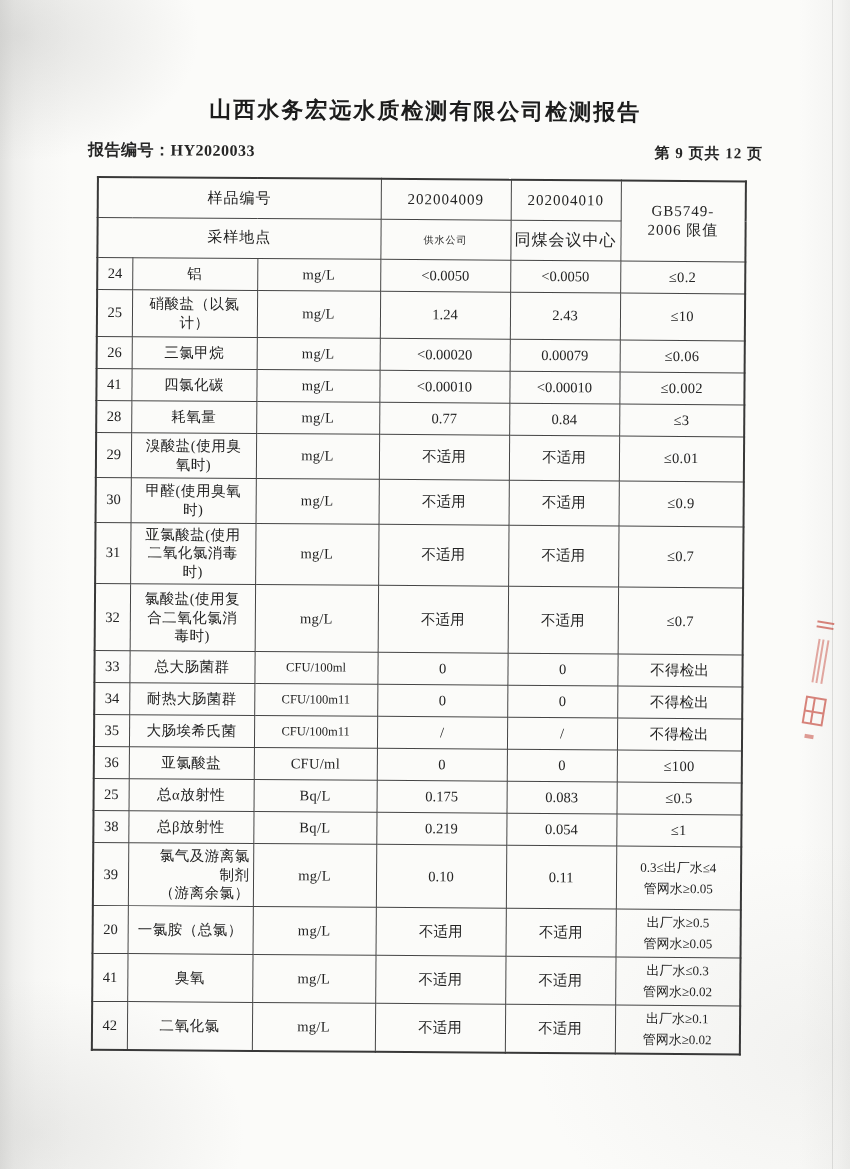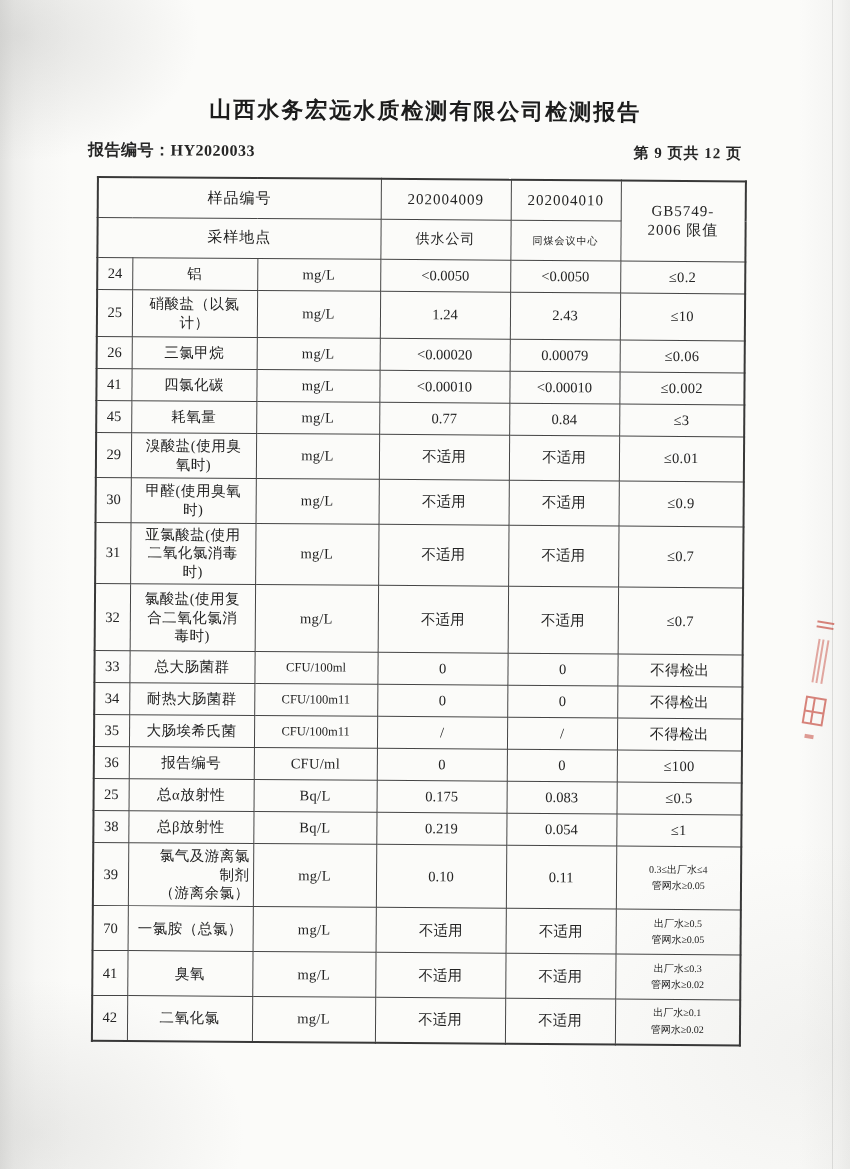--- a/index.html
+++ b/index.html
@@ -12,42 +12,42 @@
       radial-gradient(ellipse 400px 300px at 96% 90%, rgba(200,200,198,.18), transparent 70%),
       linear-gradient(90deg,#e0e0de 0px,#efefed 14px,#f7f7f5 36px,#fbfbf9 70px,#fbfbf9 94%,#f4f4f2 98.5%,#ededeb 100%);
     color:#262626;
   }
   .paper-edge-line{position:absolute;top:0;bottom:0;right:17px;width:1px;background:rgba(196,196,194,.55);}
   .sheet{position:absolute;left:0;top:0;width:850px;height:1169px;transform:rotate(0.4deg);transform-origin:400px 170px;}
 
   .title{position:absolute;top:96px;left:0;width:850px;text-align:center;
     font-size:22px;font-weight:bold;letter-spacing:2px;color:#1c1c1c;}
   .meta-report{position:absolute;top:142px;left:88px;font-size:16px;font-weight:bold;letter-spacing:.5px;}
-  .meta-page{position:absolute;top:142px;right:108px;font-size:15px;font-weight:bold;letter-spacing:1px;}
+  .meta-page{position:absolute;top:142px;right:87px;font-size:15px;font-weight:bold;letter-spacing:1px;}
 
   table.report{position:absolute;left:97px;top:178px;border-collapse:collapse;table-layout:fixed;
     width:648px;border:2px solid #383838;}
   .report td{border:1.5px solid #454545;text-align:center;vertical-align:middle;
     font-size:14.5px;color:#242424;padding:2px 3px;line-height:1.3;}
   .report thead tr{height:40px;}
   .report thead td{font-size:15px;letter-spacing:1px;}
   .report tbody tr{height:32px;}
   .report tbody tr:nth-child(2){height:47px;}
   .report tbody tr:nth-child(6),.report tbody tr:nth-child(7){height:45px;}
   .report tbody tr:nth-child(8){height:60px;}
   .report tbody tr:nth-child(9){height:67px;}
   .report tbody tr:nth-child(16){height:63px;}
   .report tbody tr:nth-child(17),.report tbody tr:nth-child(18),.report tbody tr:nth-child(19){height:45px;}
 
   .col-item{text-align:left;padding-left:8px;white-space:pre-line;letter-spacing:.5px;}
   .col-item.center{text-align:right;padding-left:13px;}
   .col-unit{font-size:14px;letter-spacing:.3px;}
   .col-unit.small{font-size:12.5px;letter-spacing:0;margin-left:18px;}
   .col-limit{white-space:pre-line;letter-spacing:.3px;}
-  .col-limit.small-limit{font-size:10px;line-height:1.65;letter-spacing:0;}
+  .col-limit.small-limit{font-size:13px;line-height:1.65;letter-spacing:0;}
   .limit-head{white-space:pre-line;line-height:38px;letter-spacing:.5px;font-family:Liberation Serif, serif;}
 
   
   .stamp{position:absolute;left:804px;top:616px;width:30px;height:140px;
     transform:rotate(9deg);opacity:.62;filter:blur(.4px);}
   .stamp div{position:absolute;}
   .stamp .f1{left:6px;top:2px;width:17px;height:7px;
     background:linear-gradient(0deg,#c23b2e 0 2px,transparent 2px 5px,#c23b2e 5px 7px);}
   .stamp .f2{left:10px;top:20px;width:11px;height:44px;
     background:linear-gradient(90deg,#c23b2e 0 2px,transparent 2px 4.5px,#c23b2e 4.5px 6.5px,transparent 6.5px 9px,#c23b2e 9px 11px);
@@ -81,22 +81,22 @@
     <thead>
       <tr>
         <td colspan="3">样品编号</td>
         <td>202004009</td>
         <td>202004010</td>
         <td rowspan="2" class="limit-head">GB5749-
 2006 限值</td>
       </tr>
       <tr>
         <td colspan="3">采样地点</td>
-        <td style="font-size:14px">供水公司</td>
-        <td style="font-size:10px">同煤会议中心</td>
+        <td style="font-size:10px">供水公司</td>
+        <td style="font-size:16px">同煤会议中心</td>
       </tr>
     </thead>
     <tbody>
         <tr>
           <td class="col-no">24</td>
           <td class="col-item">铝</td>
           <td class="col-unit">mg/L</td>
           <td class="col-val">&lt;0.0050</td>
           <td class="col-val">&lt;0.0050</td>
           <td class="col-limit">≤0.2</td>
@@ -120,21 +120,21 @@
         </tr>
         <tr>
           <td class="col-no">41</td>
           <td class="col-item">四氯化碳</td>
           <td class="col-unit">mg/L</td>
           <td class="col-val">&lt;0.00010</td>
           <td class="col-val">&lt;0.00010</td>
           <td class="col-limit">≤0.002</td>
         </tr>
         <tr>
-          <td class="col-no">45</td>
+          <td class="col-no">28</td>
           <td class="col-item">耗氧量</td>
           <td class="col-unit">mg/L</td>
           <td class="col-val">0.77</td>
           <td class="col-val">0.84</td>
           <td class="col-limit">≤3</td>
         </tr>
         <tr>
           <td class="col-no">29</td>
           <td class="col-item">溴酸盐(使用臭
 氧时)</td>
@@ -191,21 +191,21 @@
         <tr>
           <td class="col-no">35</td>
           <td class="col-item">大肠埃希氏菌</td>
           <td class="col-unit small">CFU/100m11</td>
           <td class="col-val">/</td>
           <td class="col-val">/</td>
           <td class="col-limit">不得检出</td>
         </tr>
         <tr>
           <td class="col-no">36</td>
-          <td class="col-item">报告编号</td>
+          <td class="col-item">亚氯酸盐</td>
           <td class="col-unit">CFU/ml</td>
           <td class="col-val">0</td>
           <td class="col-val">0</td>
           <td class="col-limit">≤100</td>
         </tr>
         <tr>
           <td class="col-no">25</td>
           <td class="col-item">总α放射性</td>
           <td class="col-unit">Bq/L</td>
           <td class="col-val">0.175</td>
@@ -225,21 +225,21 @@
           <td class="col-item center">氯气及游离氯
 制剂
 （游离余氯）</td>
           <td class="col-unit">mg/L</td>
           <td class="col-val">0.10</td>
           <td class="col-val">0.11</td>
           <td class="col-limit small-limit">0.3≤出厂水≤4
 管网水≥0.05</td>
         </tr>
         <tr>
-          <td class="col-no">70</td>
+          <td class="col-no">20</td>
           <td class="col-item">一氯胺（总氯）</td>
           <td class="col-unit">mg/L</td>
           <td class="col-val">不适用</td>
           <td class="col-val">不适用</td>
           <td class="col-limit small-limit">出厂水≥0.5
 管网水≥0.05</td>
         </tr>
         <tr>
           <td class="col-no">41</td>
           <td class="col-item">臭氧</td>

